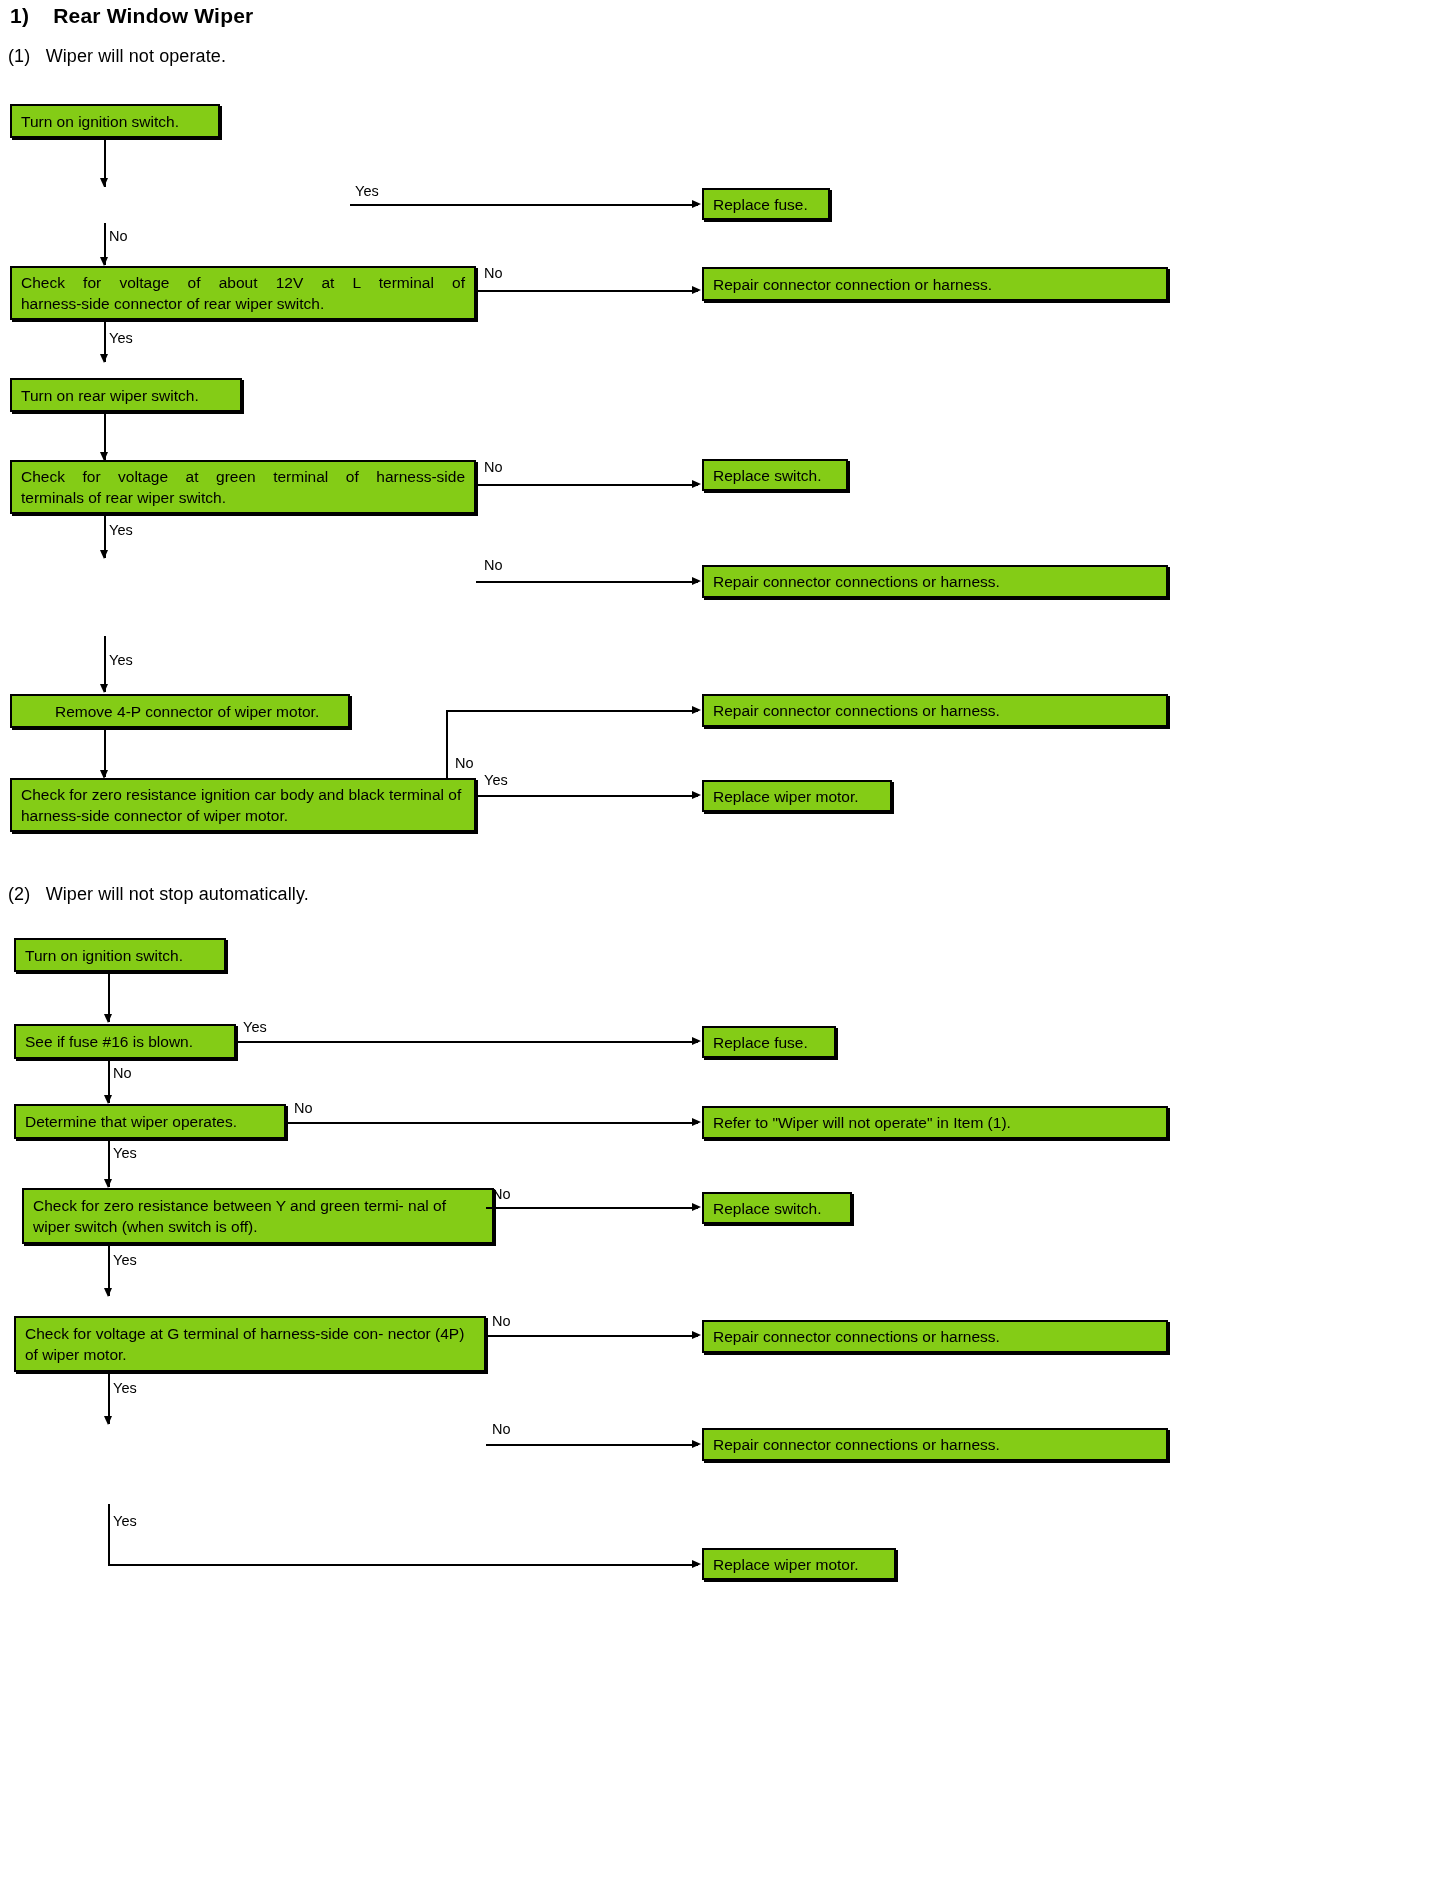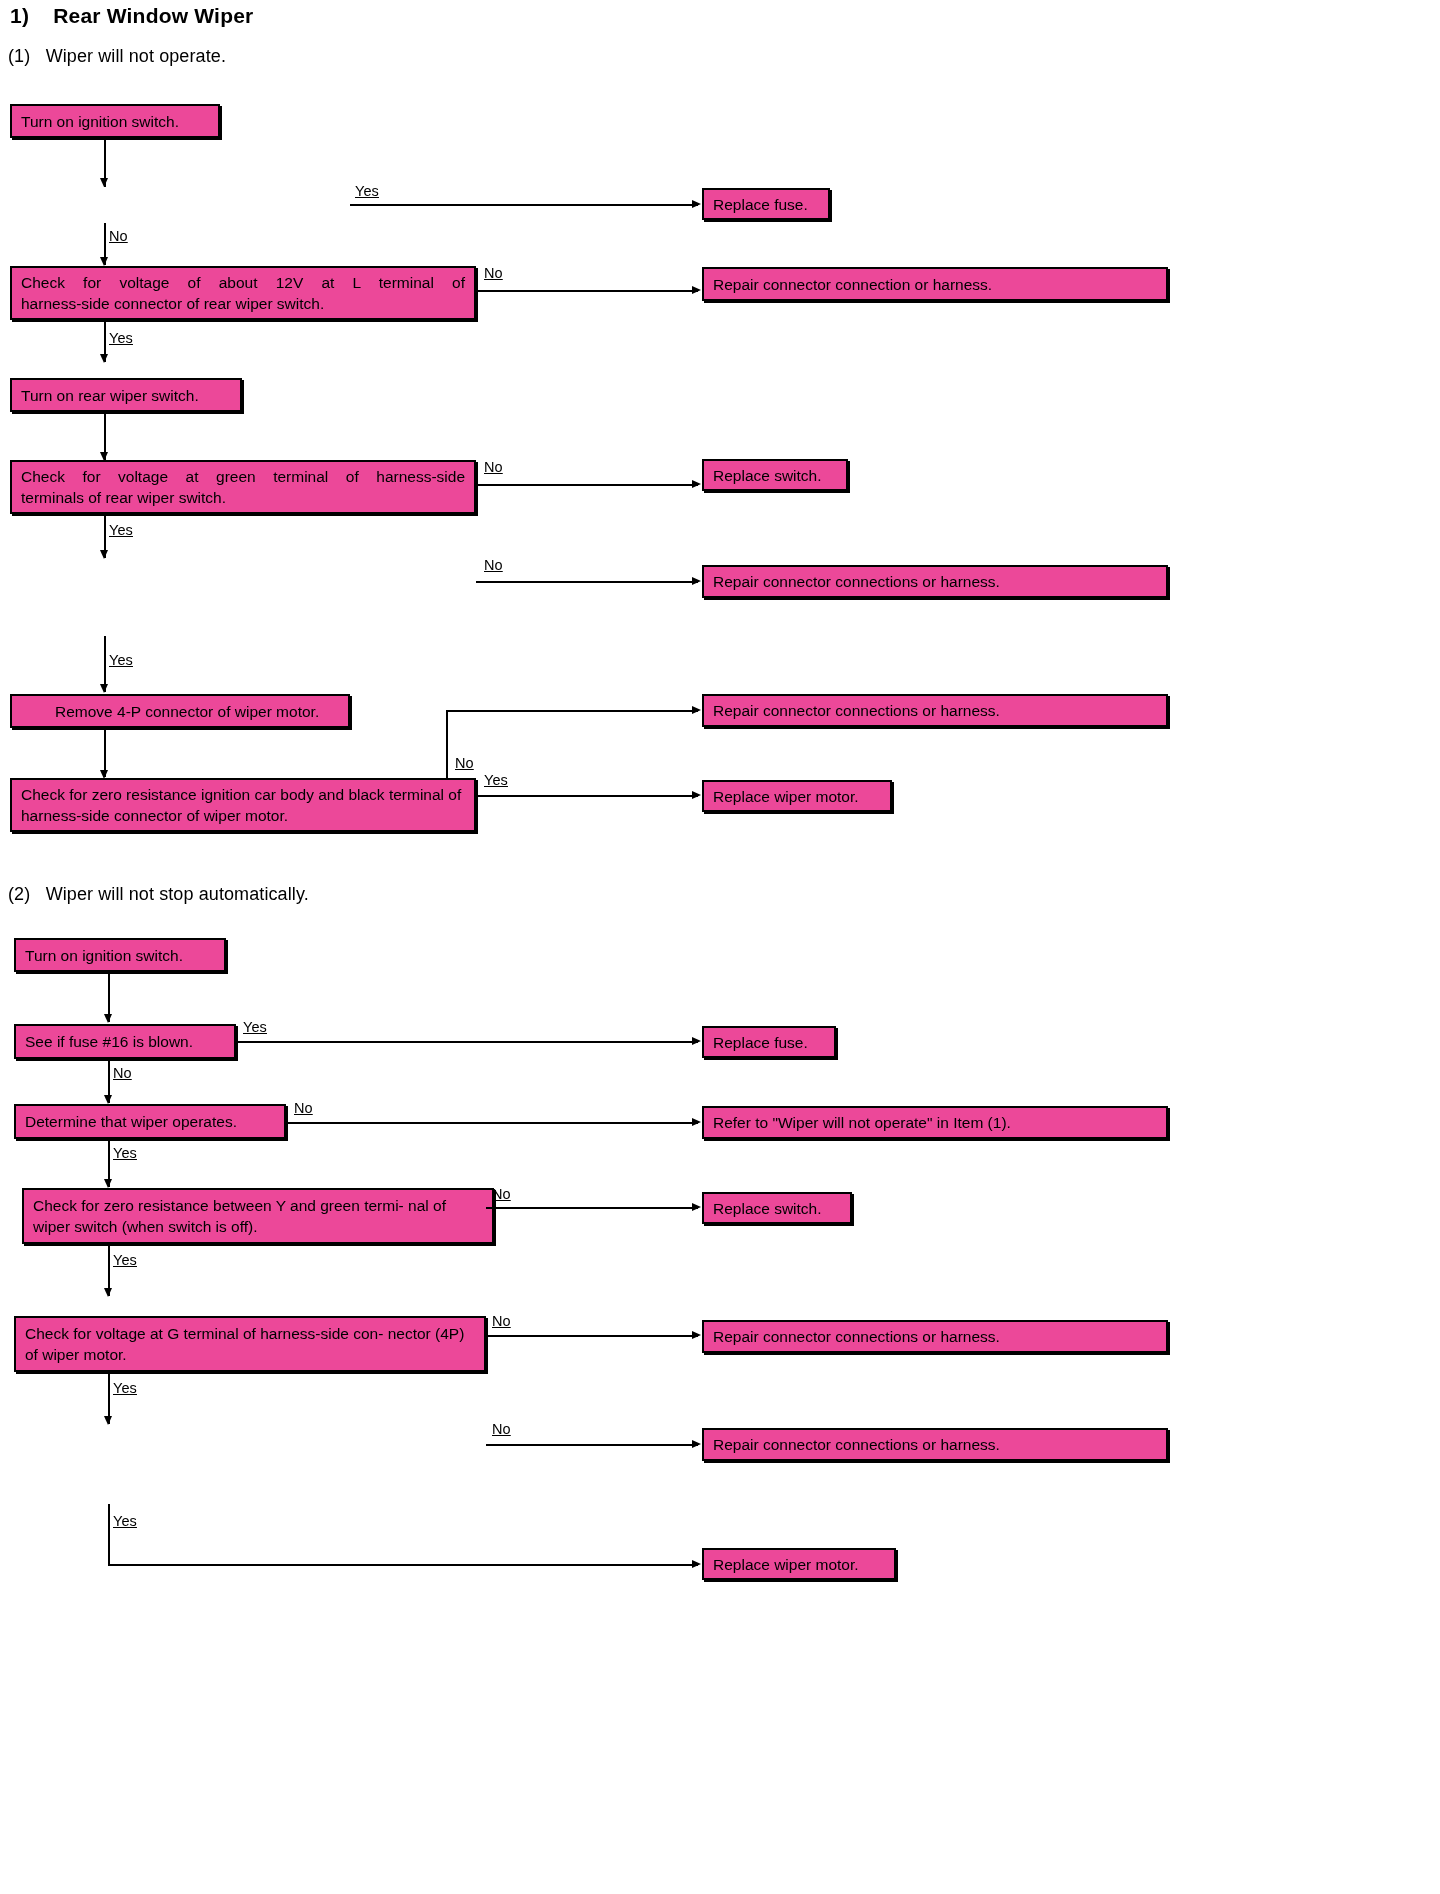--- a/index.html
+++ b/index.html
@@ -17,21 +17,21 @@
     white-space:nowrap;
   }
   .h2{
     position:absolute;font-size:18px;white-space:nowrap;letter-spacing:.1px;text-align:right;
   }
 
   
   .box{
     position:absolute;
     border:2px solid #000;
-    background:#ec4899;
+    background:#84cc16;
     box-sizing:border-box;
     box-shadow:2px 2px 0 0 #000;
     display:flex;
     align-items:center;
   }
   .box .txt{
     font-size:15.5px;
     line-height:21px;
     padding:0 9px;
     width:100%;
@@ -53,21 +53,21 @@
     border-right:4.5px solid transparent;
     border-top:9px solid #000;
   }
   .arrow-r{
     position:absolute;width:0;height:0;
     border-top:4.5px solid transparent;
     border-bottom:4.5px solid transparent;
     border-left:9px solid #000;
   }
   .lbl{
-    position:absolute;font-size:14.5px;white-space:nowrap;letter-spacing:.1px;text-decoration:underline;
+    position:absolute;font-size:14.5px;white-space:nowrap;letter-spacing:.1px;
   }
 </style>
 </head>
 <body>
 
 <div class="page">
 
   <div class="h1" style="left:10px;top:4px;">
     <span>1)</span>
     &nbsp;&nbsp;

